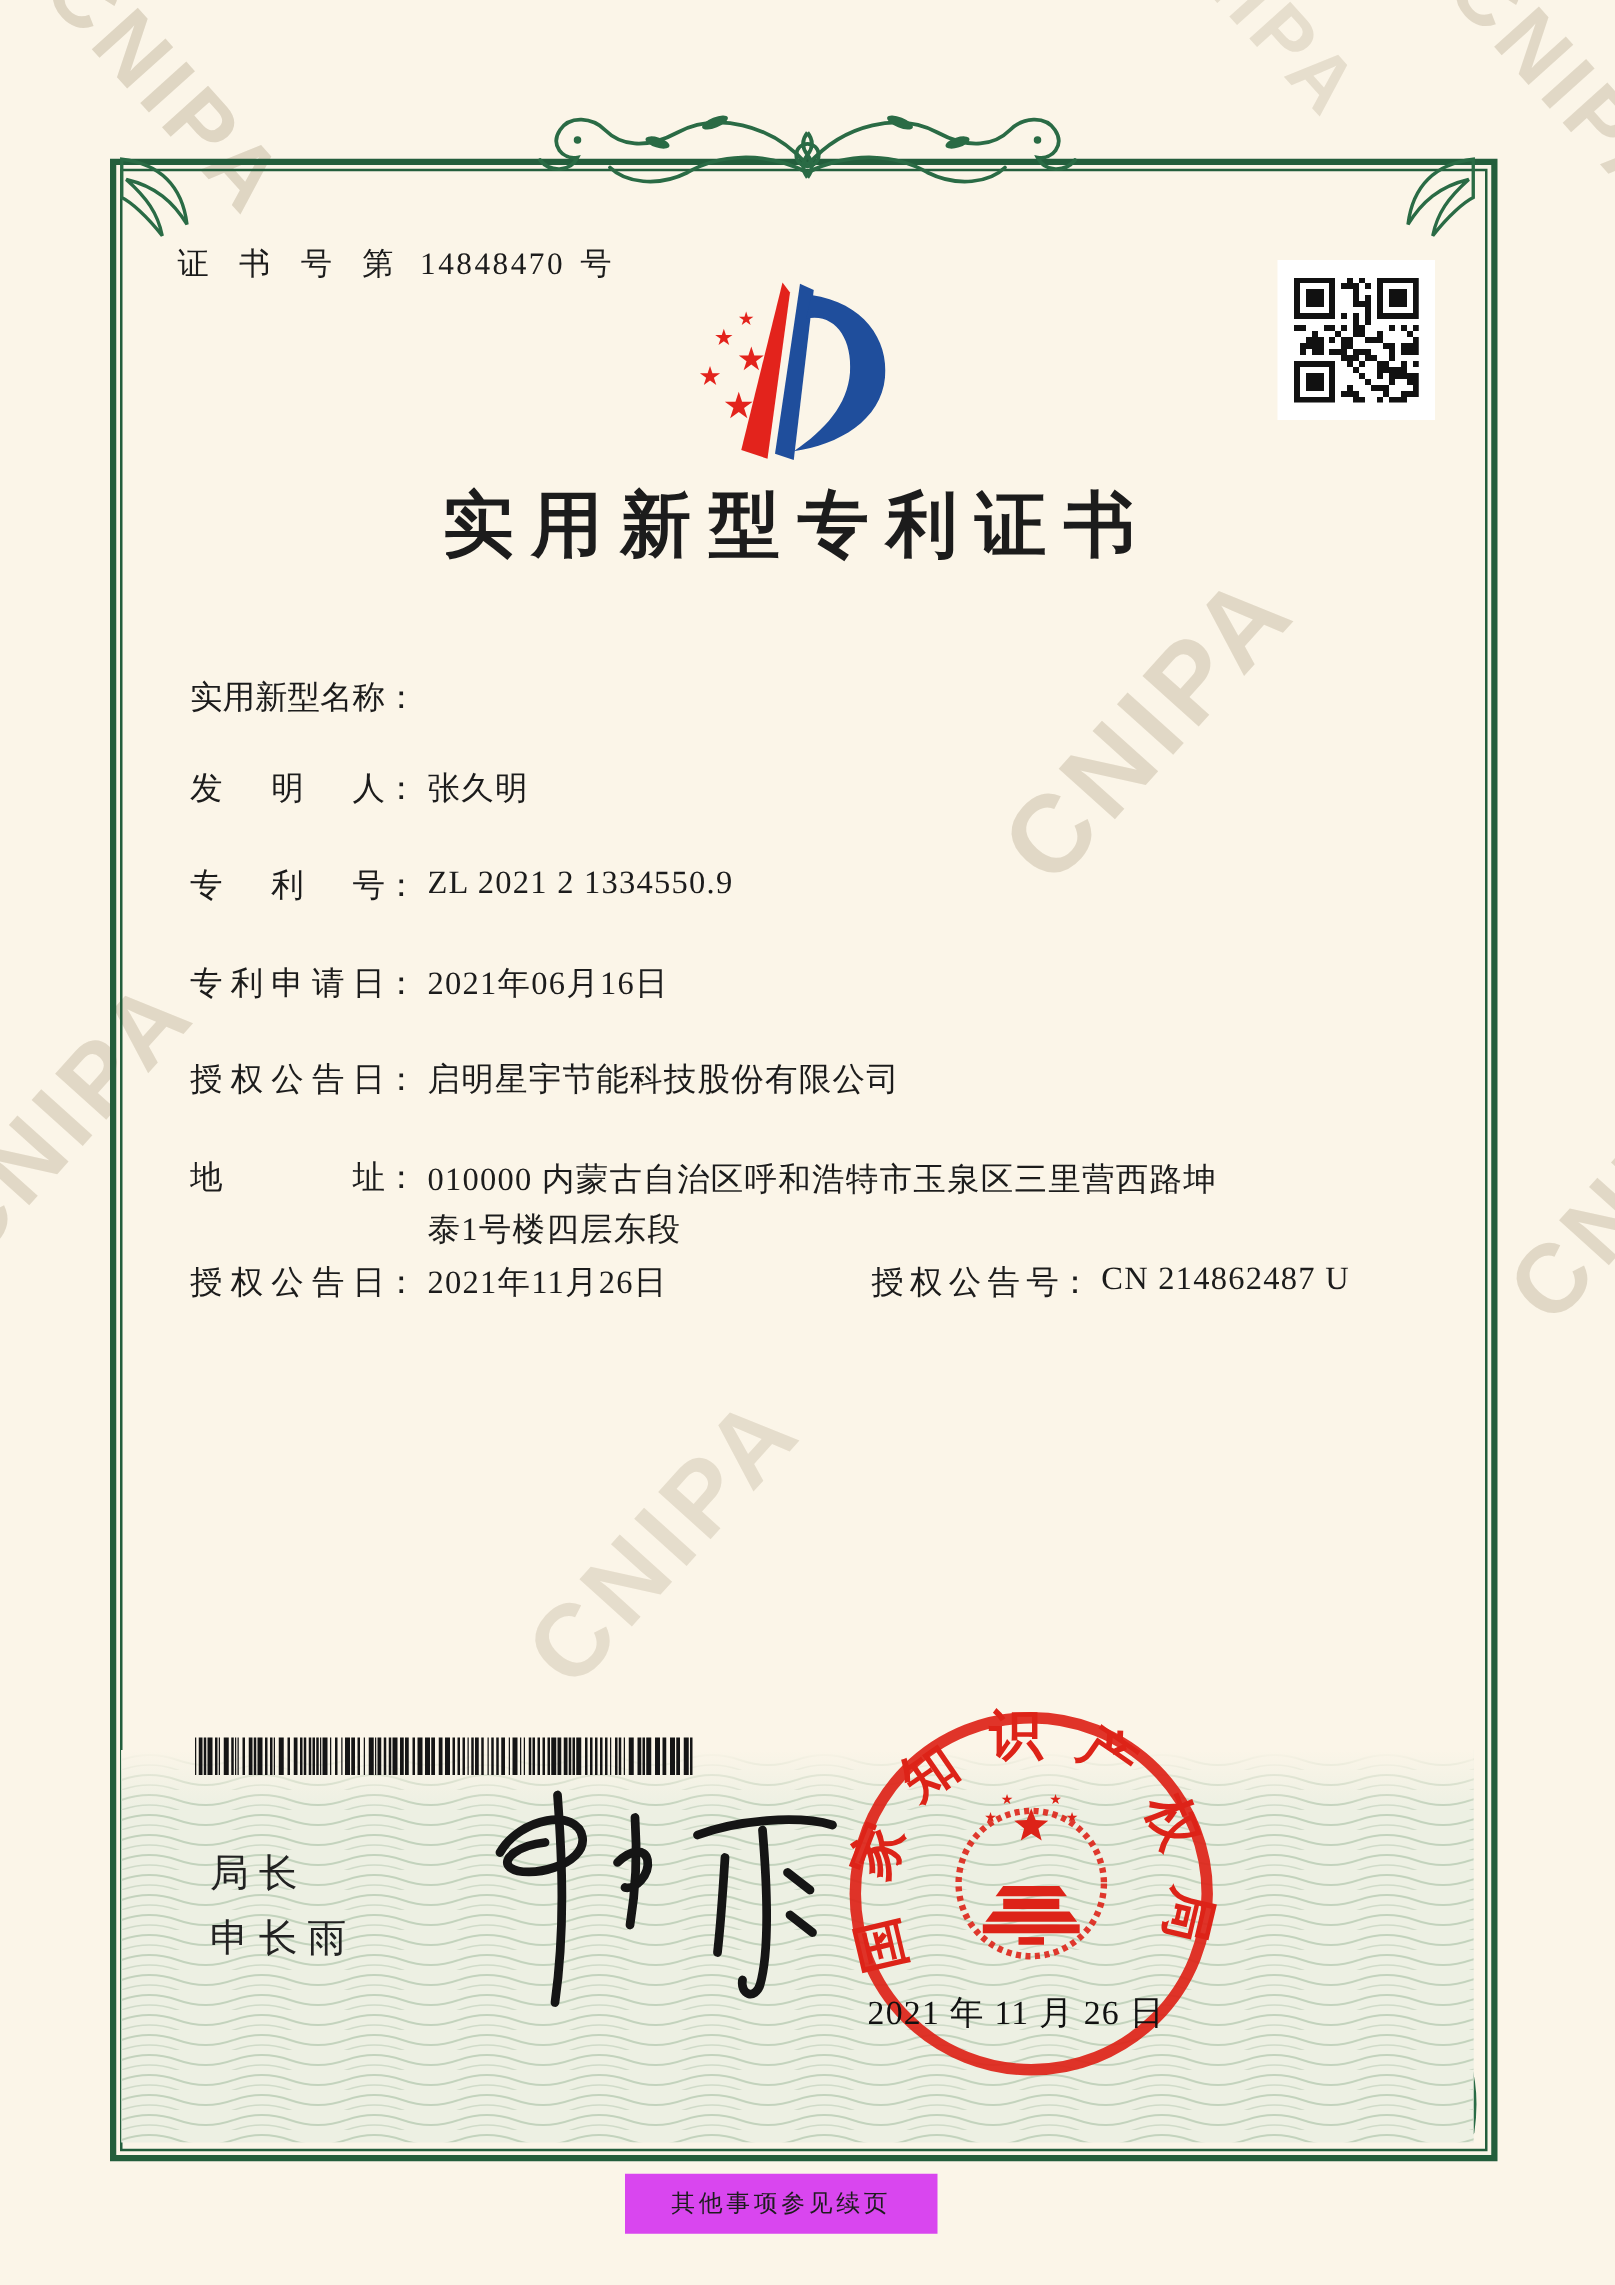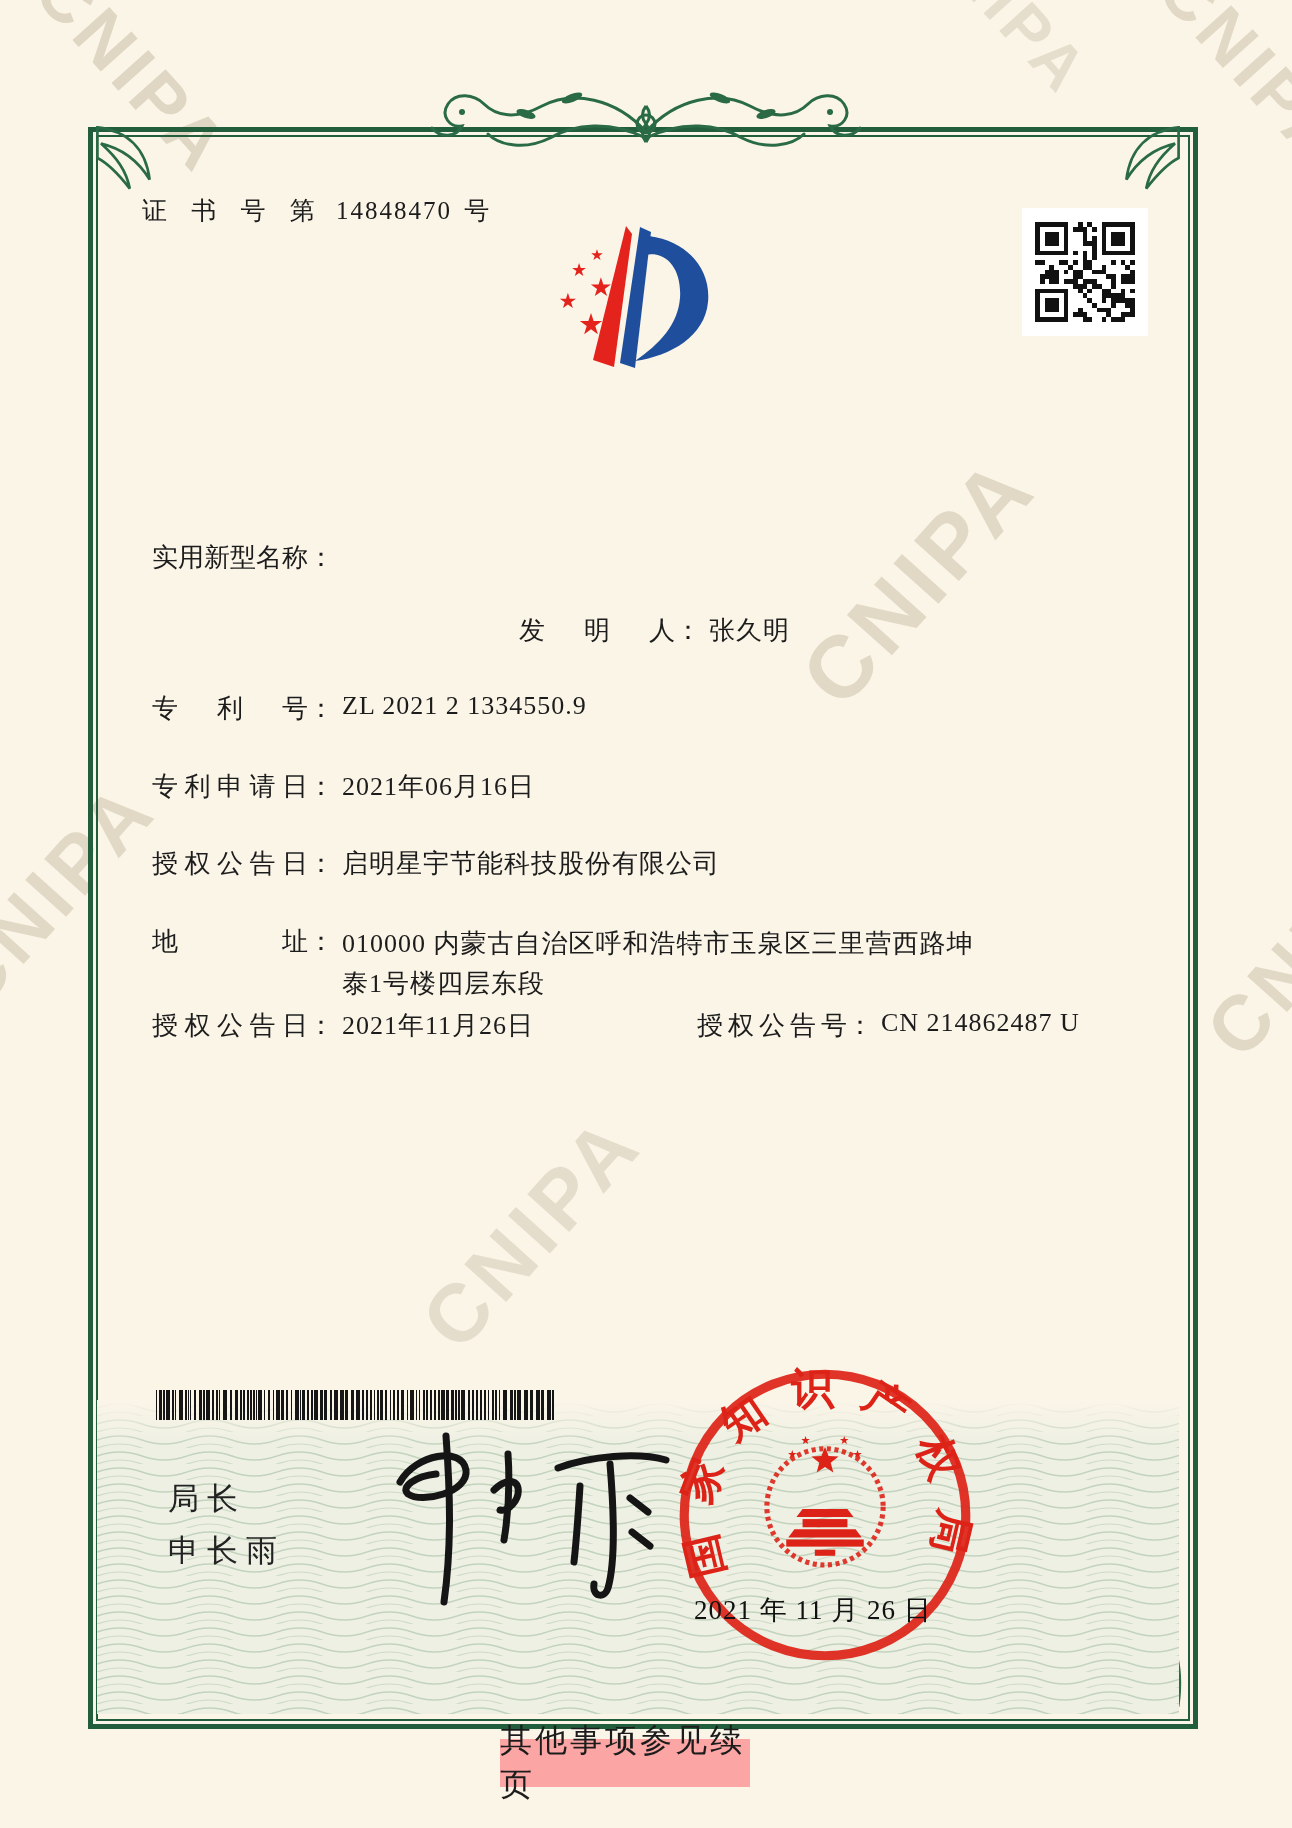--- a/index.html
+++ b/index.html
@@ -28,21 +28,21 @@
   .qr-pad{position:absolute;left:1022px;top:208px;width:126px;height:128px;background:#ffffff;}
   .qr{position:absolute;left:13px;top:14px;width:100px;height:100px;}
   .title{position:absolute;left:88px;top:382px;width:1100px;text-align:center;
          font-size:57px;font-weight:700;letter-spacing:14px;white-space:nowrap;}
   
   .fields{position:absolute;left:152px;top:540px;width:1005px;font-size:26px;}
   .frow{position:absolute;left:0;display:flex;align-items:flex-start;width:100%;}
   .flabel{display:inline-block;width:156px;flex:none;text-align:justify;text-align-last:justify;}
   .fcolon{flex:none;}
   .fvalue{margin-left:8px;letter-spacing:1px;}
-  .r1{top:0;align-items:center;} .r2{top:73px;justify-content:center;} .r3{top:151px;} .r4{top:229px;} .r5{top:306px;}
+  .r1{top:0;align-items:center;} .r2{top:73px;} .r3{top:151px;} .r4{top:229px;} .r5{top:306px;}
   .r6{top:384px;} .r7{top:468px;}
   .addr-val{width:640px;line-height:40px;}
   .pair2{position:absolute;left:545px;top:0;display:flex;}
   .pair2 .flabel{width:150px;}
   
   .body-text{position:absolute;left:152px;top:1056px;width:1000px;font-size:25px;line-height:38px;
              text-align:justify;}
   .body-text p{margin:0;text-indent:2em;}
   .body-text p + p{margin-top:2px;}
   
@@ -53,22 +53,22 @@
   .barcode{position:absolute;left:156px;top:1390px;width:404px;height:30px;}
   .barcode i{position:absolute;top:0;bottom:0;background:#151515;}
   .sig-title{position:absolute;left:168px;top:1478px;font-size:31px;letter-spacing:8px;
              font-family:"Liberation Sans","DejaVu Sans",sans-serif;color:#222;}
   .sig-name{position:absolute;left:168px;top:1530px;font-size:31px;letter-spacing:8px;
             font-family:"Liberation Sans","DejaVu Sans",sans-serif;color:#222;}
   .signature{position:absolute;left:358px;top:1420px;width:345px;height:195px;}
   .seal{position:absolute;left:672px;top:1362px;width:306px;height:306px;}
   .seal-date{position:absolute;left:694px;top:1592px;font-size:27px;letter-spacing:1px;color:#111;z-index:5;}
   .page-num{position:absolute;left:410px;top:1672px;width:400px;text-align:center;font-size:23px;letter-spacing:3px;}
-  .note-strip{position:absolute;left:500px;top:1739px;width:250px;height:48px;background:#fca5a5;
-              display:flex;align-items:center;justify-content:center;font-size:32px;letter-spacing:3px;}
+  .note-strip{position:absolute;left:500px;top:1739px;width:250px;height:48px;background:#d946ef;
+              display:flex;align-items:center;justify-content:center;font-size:19px;letter-spacing:3px;}
 </style>
 </head>
 <body>
 
 <div class="page">
 
   <div class="wm wm-tl">CNIPA</div>
   <div class="wm wm-tr">CNIPA</div>
   <div class="wm wm-tc">CNIPA</div>
   <div class="wm wm-mid">CNIPA</div>
@@ -265,20 +265,21 @@
           <rect x="2" y="2" width="3" height="3"></rect>
           <rect x="14" y="0" width="7" height="7"></rect>
           <rect x="15" y="1" width="5" height="5" fill="#fff"></rect>
           <rect x="16" y="2" width="3" height="3"></rect>
           <rect x="0" y="14" width="7" height="7"></rect>
           <rect x="1" y="15" width="5" height="5" fill="#fff"></rect>
           <rect x="2" y="16" width="3" height="3"></rect>
         </svg></div>
   </div>
 
+  <div class="title">实用新型专利证书</div>
 
   <div class="fields">
     <div class="frow r1">
       <span class="flabel">实用新型名称</span>
         <span class="fcolon">：</span>
     </div>
     <div class="frow r2">
       <span class="flabel">发明人</span>
         <span class="fcolon">：</span>
       <span class="fvalue">张久明</span>

